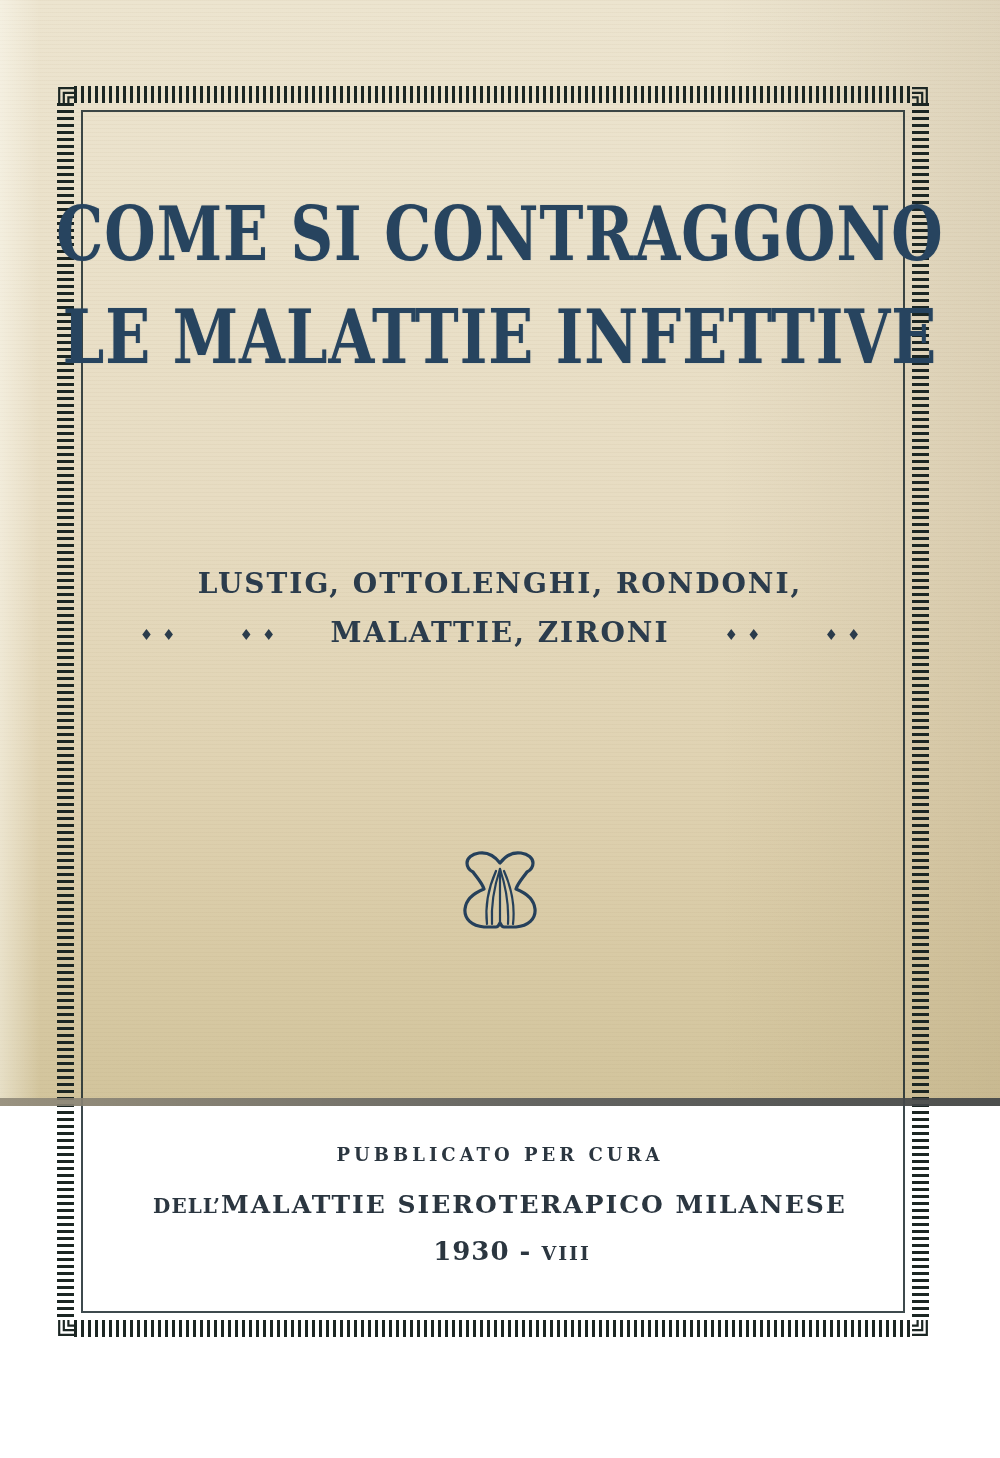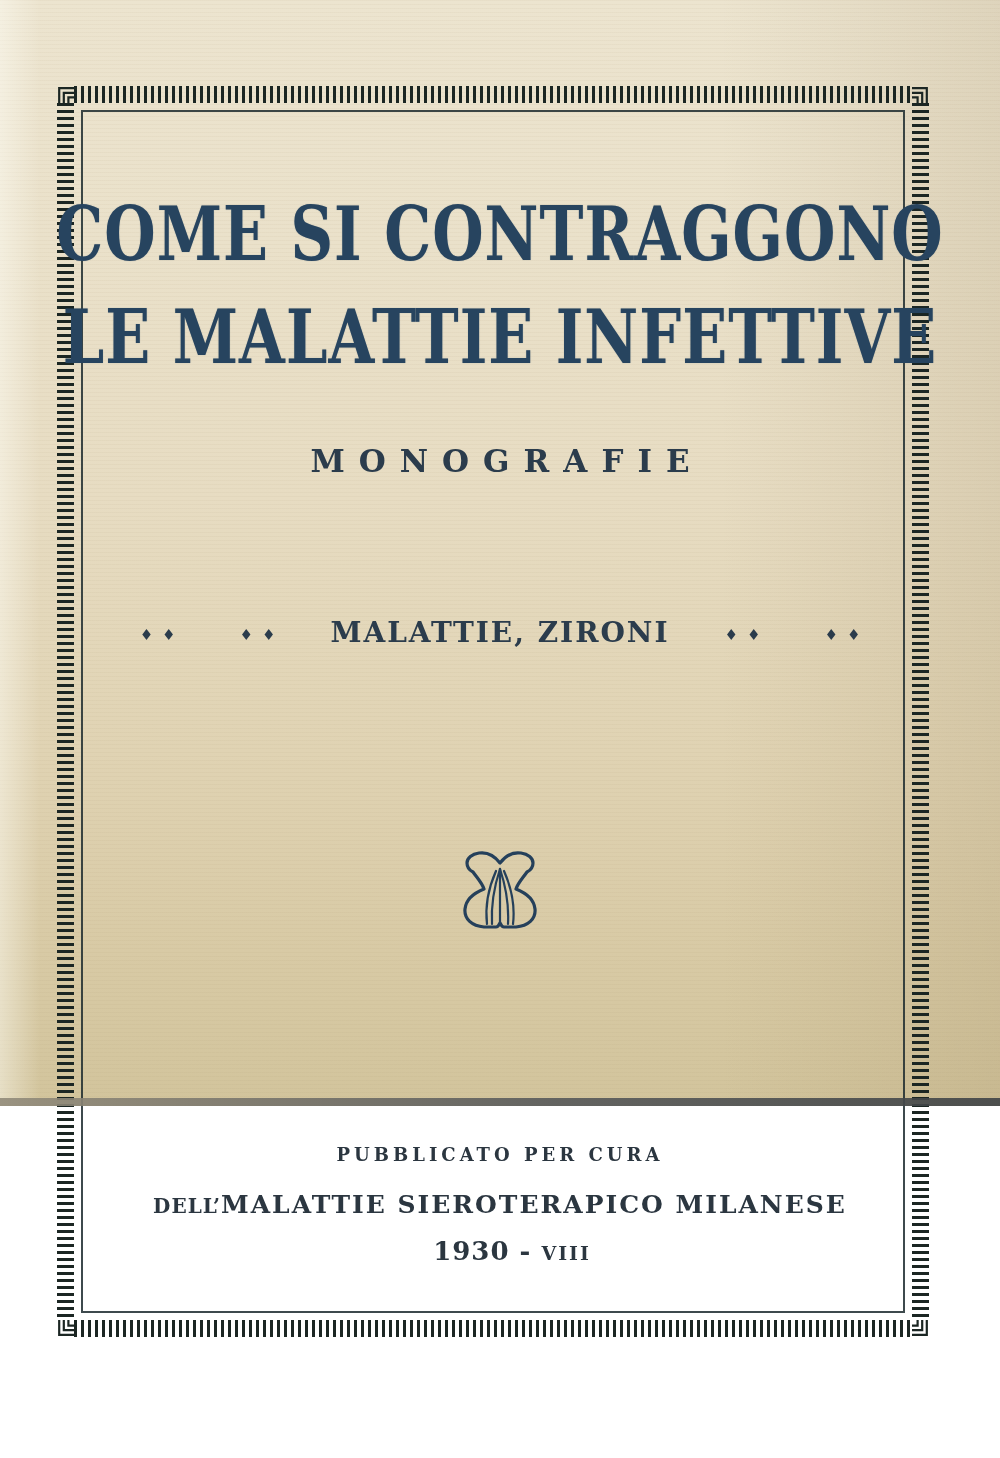--- a/index.html
+++ b/index.html
@@ -142,22 +142,22 @@
       </g>
         </svg>
     </div>
 
     <div class="inner-rule"></div>
   </div>
 
   <div id="title1" class="txt title-line">COME SI CONTRAGGONO</div>
   <div id="title2" class="txt title-line">LE MALATTIE INFETTIVE</div>
 
-  <div class="txt series">MONOGRAFIE</div>
-
+
+  <div class="txt authors1">LUSTIG, OTTOLENGHI, RONDONI,</div>
   <div class="txt authors2">
     <span class="diamond-pair">♦♦</span>
     <span class="diamond-pair">♦♦</span>
     <span>MALATTIE, ZIRONI</span>
     <span class="diamond-pair">♦♦</span>
     <span class="diamond-pair">♦♦</span>
   </div>
 
   <div class="txt ornament">
     <svg width="100" height="92" viewBox="0 0 100 90">

